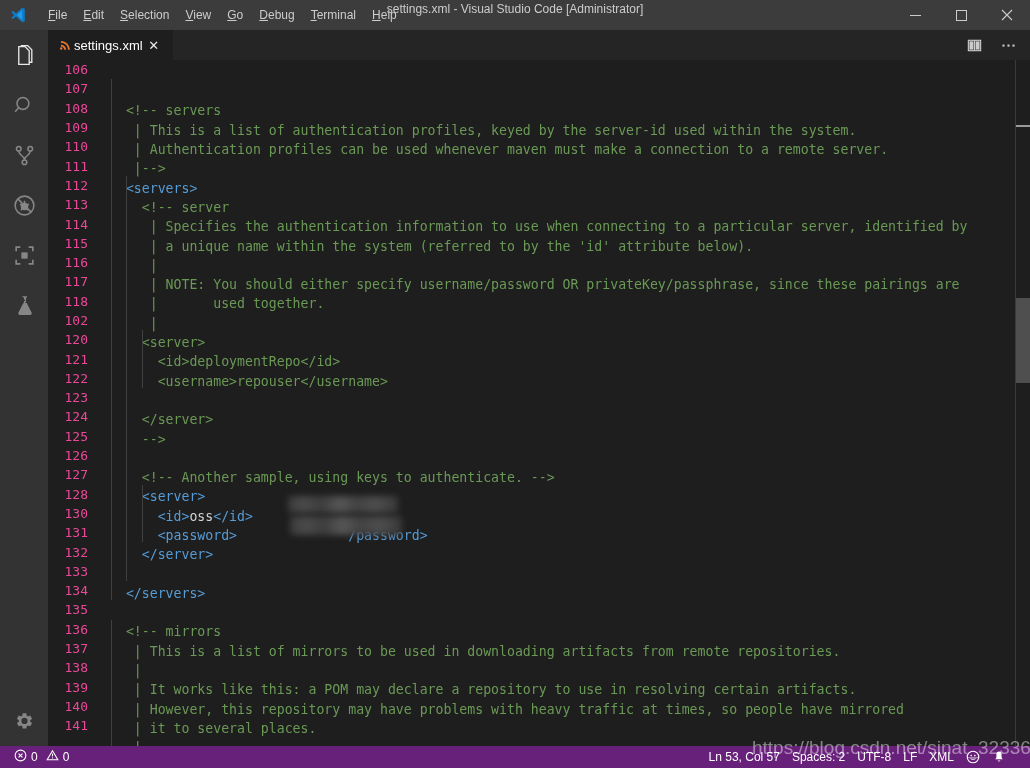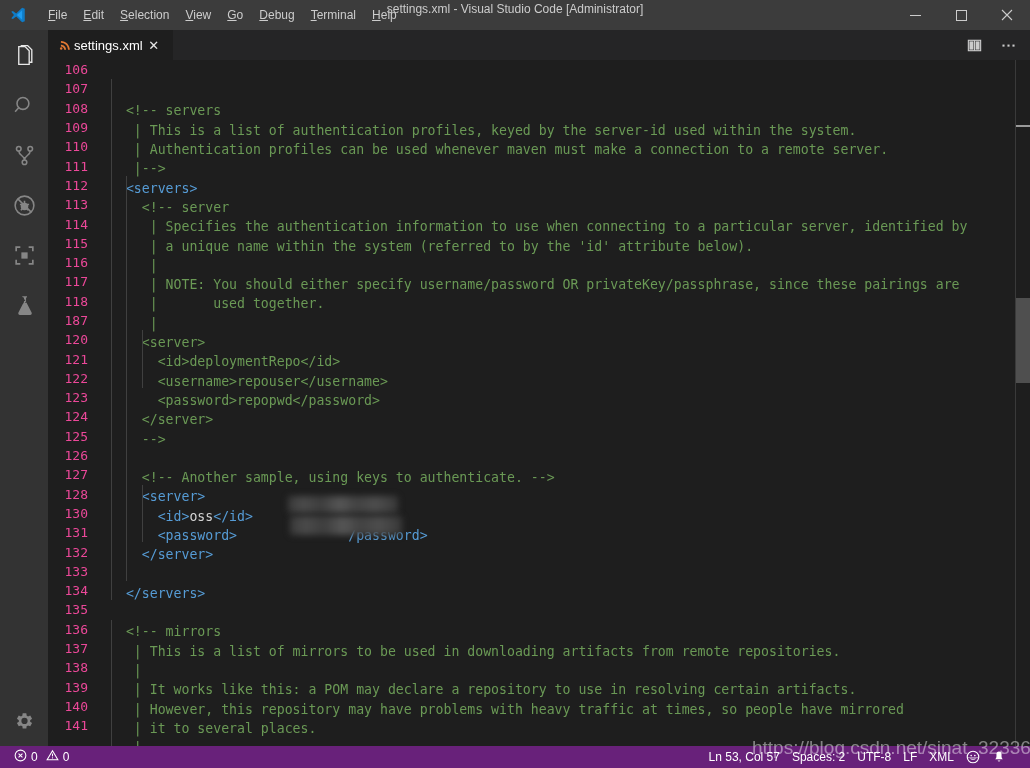--- a/index.html
+++ b/index.html
@@ -255,24 +255,24 @@
             <div class="coderow"><div class="lineno">109</div><div class="codetext"><span class="cm">   | Authentication profiles can be used whenever maven must make a connection to a remote server.</span></div></div>
             <div class="coderow"><div class="lineno">110</div><div class="codetext"><span class="cm">   |--&gt;</span></div></div>
             <div class="coderow"><div class="lineno">111</div><div class="codetext"><span class="tg">  &lt;servers&gt;</span></div></div>
             <div class="coderow"><div class="lineno">112</div><div class="codetext"><span class="cm">    &lt;!-- server</span></div></div>
             <div class="coderow"><div class="lineno">113</div><div class="codetext"><span class="cm">     | Specifies the authentication information to use when connecting to a particular server, identified by</span></div></div>
             <div class="coderow"><div class="lineno">114</div><div class="codetext"><span class="cm">     | a unique name within the system (referred to by the 'id' attribute below).</span></div></div>
             <div class="coderow"><div class="lineno">115</div><div class="codetext"><span class="cm">     |</span></div></div>
             <div class="coderow"><div class="lineno">116</div><div class="codetext"><span class="cm">     | NOTE: You should either specify username/password OR privateKey/passphrase, since these pairings are</span></div></div>
             <div class="coderow"><div class="lineno">117</div><div class="codetext"><span class="cm">     |       used together.</span></div></div>
             <div class="coderow"><div class="lineno">118</div><div class="codetext"><span class="cm">     |</span></div></div>
-            <div class="coderow"><div class="lineno">187</div><div class="codetext"><span class="cm">    &lt;server&gt;</span></div></div>
+            <div class="coderow"><div class="lineno">102</div><div class="codetext"><span class="cm">    &lt;server&gt;</span></div></div>
             <div class="coderow"><div class="lineno">120</div><div class="codetext"><span class="cm">      &lt;id&gt;deploymentRepo&lt;/id&gt;</span></div></div>
             <div class="coderow"><div class="lineno">121</div><div class="codetext"><span class="cm">      &lt;username&gt;repouser&lt;/username&gt;</span></div></div>
-            <div class="coderow"><div class="lineno">122</div><div class="codetext"><span class="cm">      &lt;password&gt;repopwd&lt;/password&gt;</span></div></div>
+            <div class="coderow"><div class="lineno">122</div></div>
             <div class="coderow"><div class="lineno">123</div><div class="codetext"><span class="cm">    &lt;/server&gt;</span></div></div>
             <div class="coderow"><div class="lineno">124</div><div class="codetext"><span class="cm">    --&gt;</span></div></div>
             <div class="coderow"><div class="lineno">125</div><div class="codetext"></div></div>
             <div class="coderow"><div class="lineno">126</div><div class="codetext"><span class="cm">    &lt;!-- Another sample, using keys to authenticate. --&gt;</span></div></div>
             <div class="coderow"><div class="lineno">127</div><div class="codetext"><span class="tg">    &lt;server&gt;</span></div></div>
             <div class="coderow"><div class="lineno">128</div><div class="codetext"><span class="tg">      &lt;id&gt;</span><span class="tx">oss</span><span class="tg">&lt;/id&gt;</span></div></div>
             <div class="coderow"><div class="lineno">130</div><div class="codetext"><span class="tg">      &lt;password&gt;</span><span class="tx">              </span><span class="tg">/password&gt;</span></div></div>
             <div class="coderow"><div class="lineno">131</div><div class="codetext"><span class="tg">    &lt;/server&gt;</span></div></div>
             <div class="coderow"><div class="lineno">132</div><div class="codetext"></div></div>
             <div class="coderow"><div class="lineno">133</div><div class="codetext"><span class="tg">  &lt;/servers&gt;</span></div></div>

